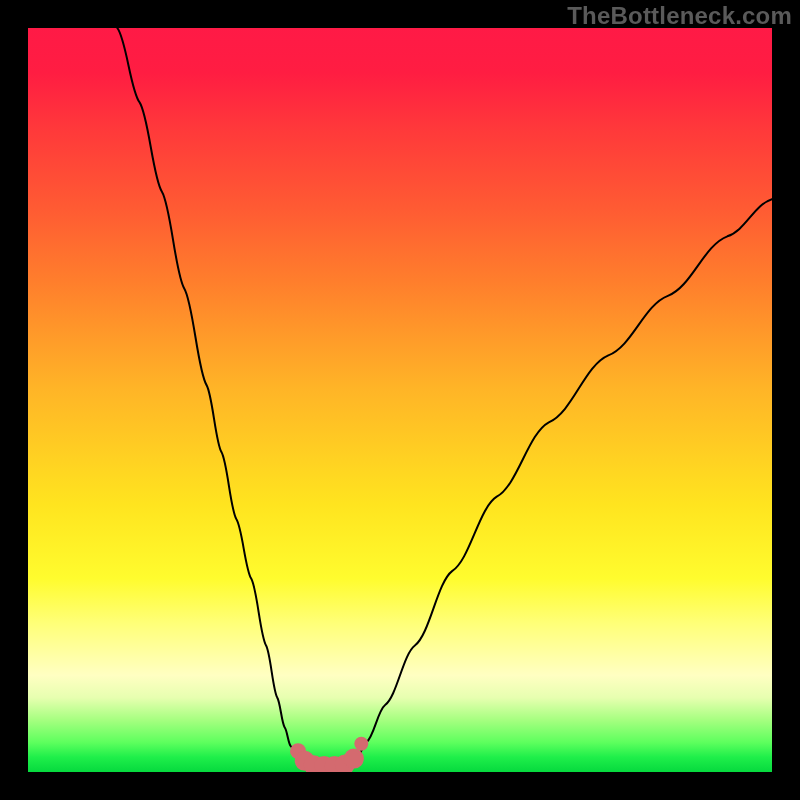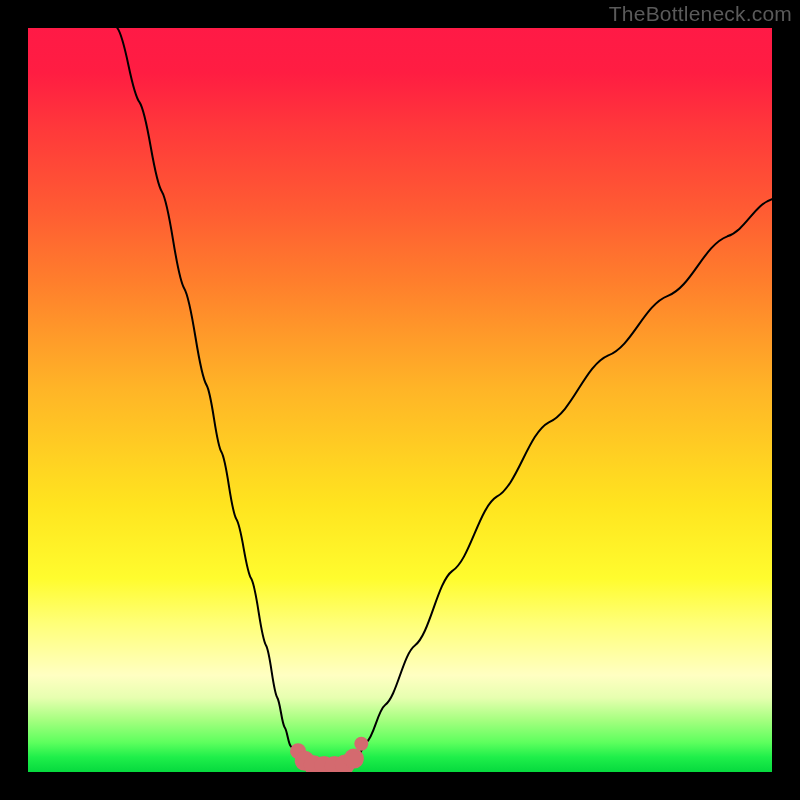--- a/index.html
+++ b/index.html
@@ -13,22 +13,22 @@
   .frame {
     position: relative;
     width: 800px;
     height: 800px;
     background: #000;
   }
   .watermark {
     position: absolute;
     top: 2px;
     right: 8px;
-    font-size: 21px;
-    font-weight: 400;
+    font-size: 24px;
+    font-weight: 700;
     color: #5a5a5a;
     letter-spacing: 0.2px;
     z-index: 10;
   }
   .plot-area {
     position: absolute;
     left: 28px;
     top: 28px;
     width: 744px;
     height: 744px;

